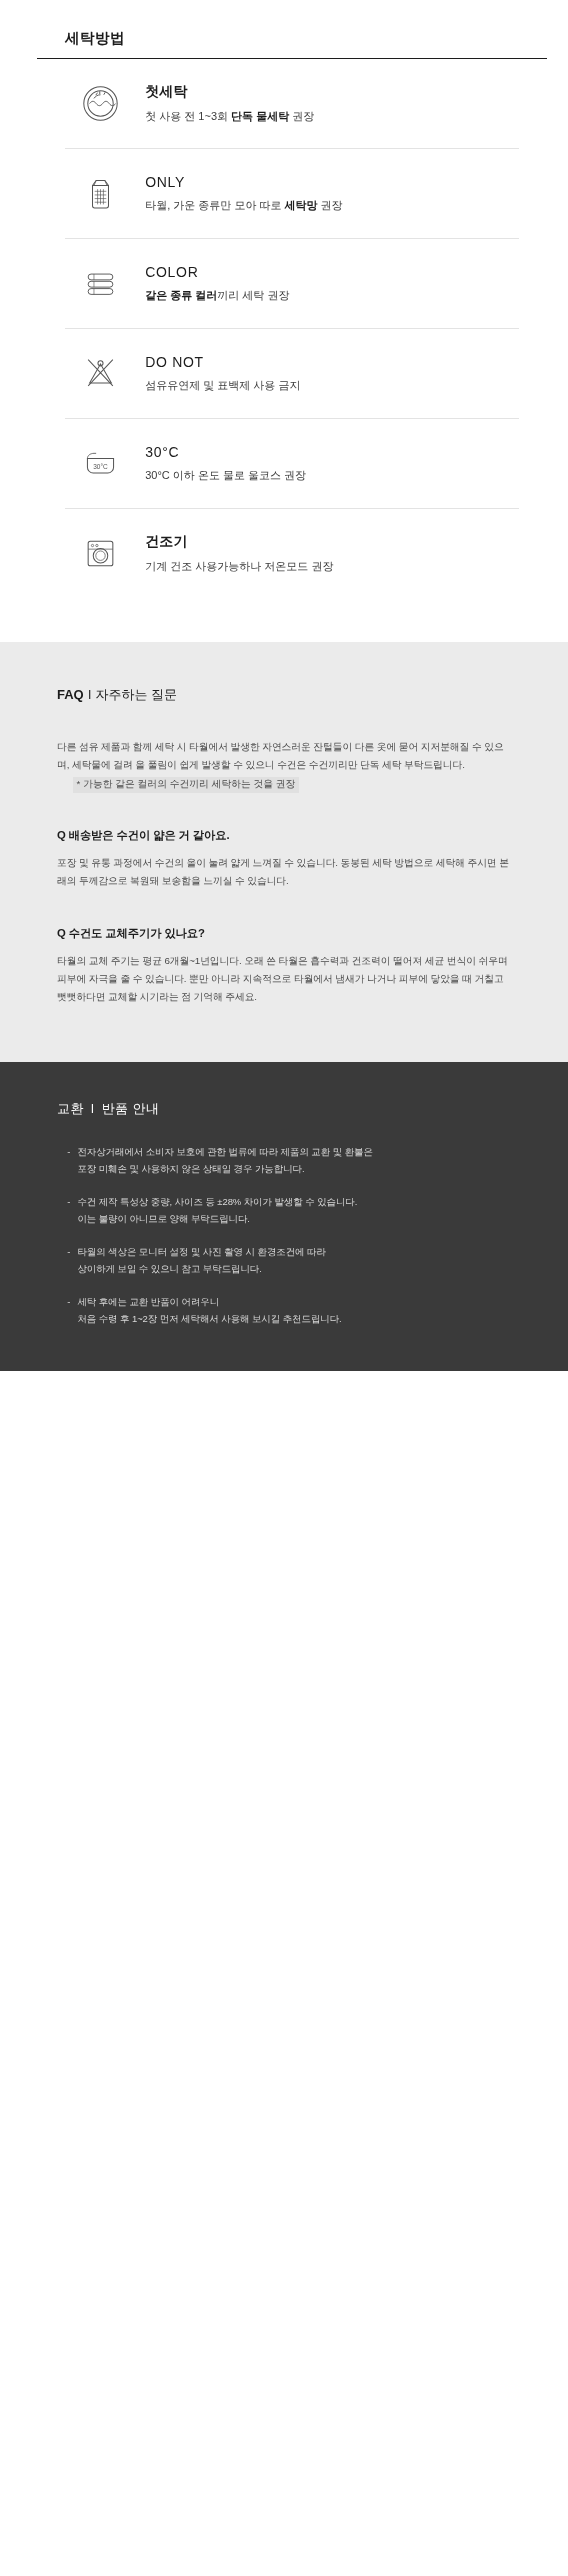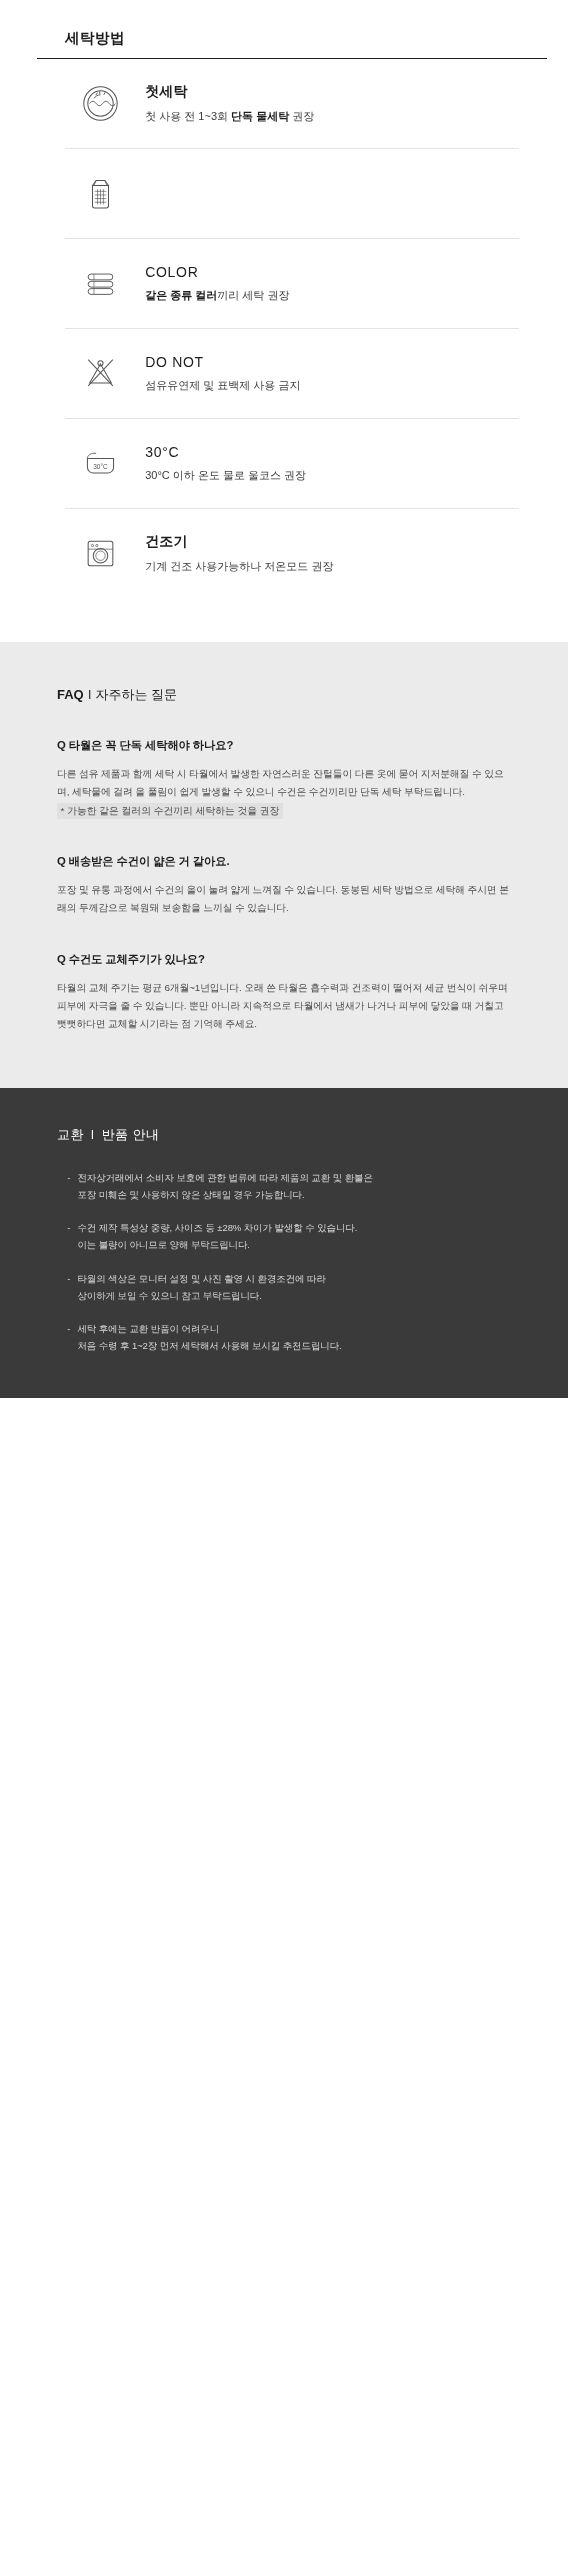--- a/index.html
+++ b/index.html
@@ -92,20 +92,21 @@
     line-height: 1.85;
     letter-spacing: -0.1px;
   }
   .faq-note {
     display: inline-block;
     margin-top: 2.2px;
     background: #e0e0e0;
     padding: 1.5px 3.6px;
     font-size: 9.8px;
     color: #4a4a4a;
+    margin-left: 16px;
   }
 
   
   .ex-section {
     background: #3a3a3a;
     color: #e8e8e8;
     padding: 38px 0 44px 0;
   }
   .ex-inner { width: 510px; margin: 0 auto; padding: 0 28px; }
   .ex-title {
@@ -161,20 +162,24 @@
           <svg width="45" height="45" viewBox="0 0 62 62" fill="none" stroke="#555" stroke-width="1.4">
             <path d="M20 20h22v28a3 3 0 0 1-3 3H23a3 3 0 0 1-3-3V20z"></path>
             <path d="M20 20l5-7h12l5 7"></path>
             <path d="M25 13l-3 7M37 13l3 7" stroke-width="1.1"></path>
             <g stroke-width="0.9">
               <path d="M23 28h16M23 33h16M23 38h16M23 43h16"></path>
               <path d="M27 25v21M31 25v21M35 25v21"></path>
             </g>
           </svg>
         </div>
+        <div class="wash-text">
+          <div class="wash-head light">ONLY</div>
+          <div class="wash-desc"><span>타월, 가운 종류만 모아 따로 </span><b>세탁망</b><span> 권장</span></div>
+        </div>
       </div>
 
       <div class="wash-row">
         <div class="wash-icon">
           <svg width="45" height="45" viewBox="0 0 62 62" fill="none" stroke="#555" stroke-width="1.3">
             <rect x="14" y="18" width="34" height="8" rx="4"></rect>
             <rect x="14" y="28" width="34" height="8" rx="4"></rect>
             <rect x="14" y="38" width="34" height="8" rx="4"></rect>
             <path d="M22 18v8M22 28v8M22 38v8" stroke-width="0.9"></path>
           </svg>
@@ -233,21 +238,20 @@
     </div>
   </section>
 
   <section class="faq-section">
     <div class="faq-inner">
       <div class="faq-title">
         <span class="q">FAQ</span><span class="sep">l</span><span>자주하는 질문</span>
       </div>
 
       <div class="faq-item">
-        <div class="faq-q">Q 타월은 꼭 단독 세탁해야 하나요?</div>
         <div class="faq-a">다른 섬유 제품과 함께 세탁 시 타월에서 발생한 자연스러운 잔털들이 다른 옷에
 묻어 지저분해질 수 있으며, 세탁물에 걸려 올 풀림이 쉽게 발생할 수 있으니
 수건은 수건끼리만 단독 세탁 부탁드립니다.</div>
         <div class="faq-note">* 가능한 같은 컬러의 수건끼리 세탁하는 것을 권장</div>
       </div>
 
 
       <div class="faq-item">
         <div class="faq-q">Q 배송받은 수건이 얇은 거 같아요.</div>
         <div class="faq-a">포장 및 유통 과정에서 수건의 올이 눌려 얇게 느껴질 수 있습니다.

